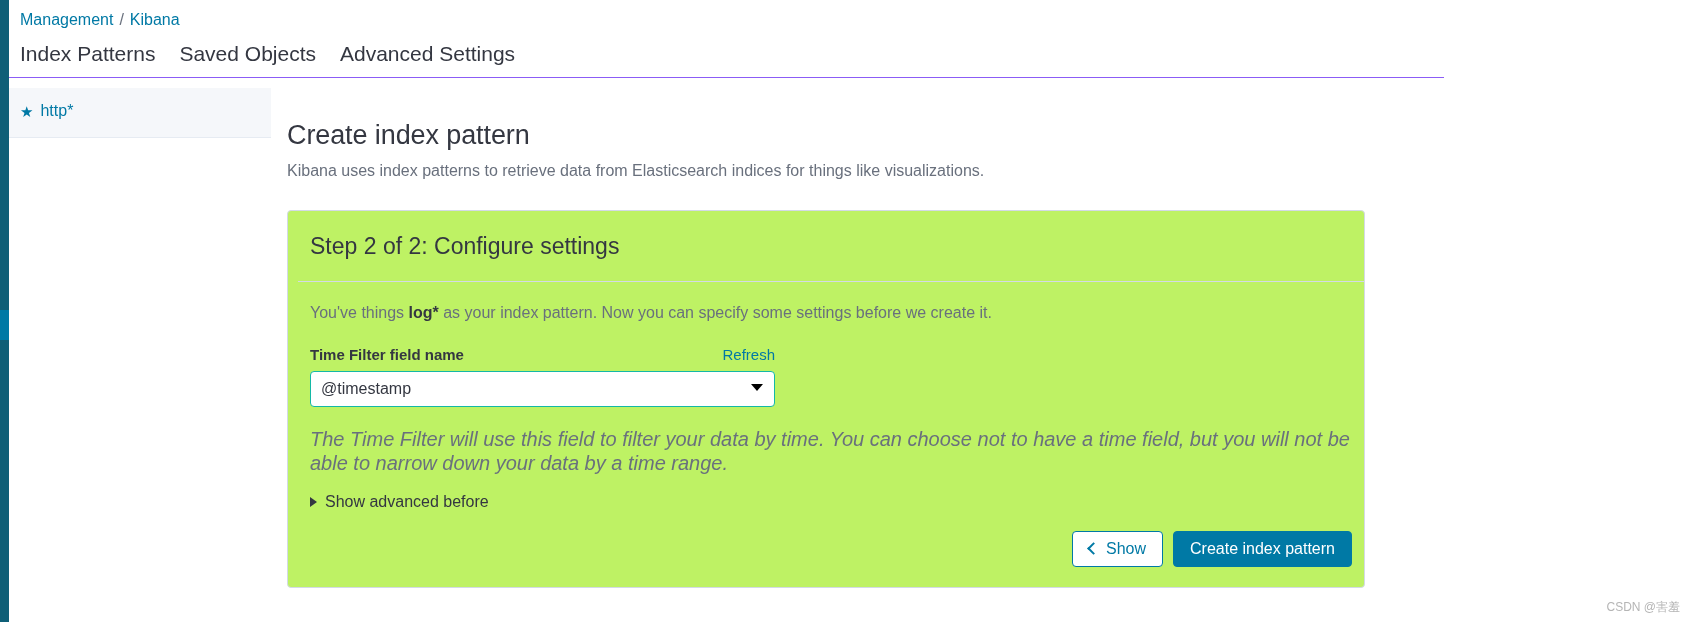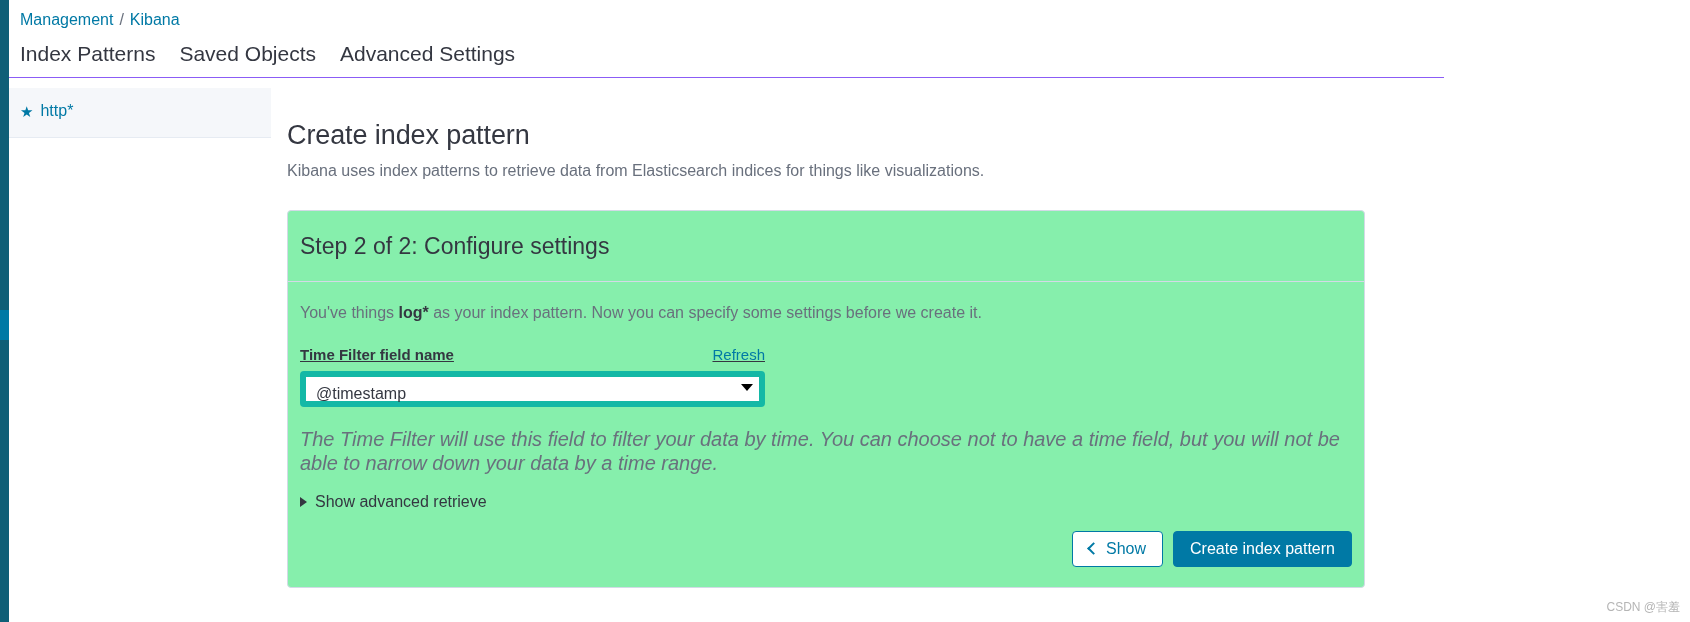--- a/index.html
+++ b/index.html
@@ -107,21 +107,22 @@
     font-size: 16px;
     line-height: 22px;
     color: #69707d;
     margin: 0 0 28px 0;
   }
 
   
   .panel {
     border: 1px solid #d3dae6;
     border-radius: 4px;
-    background: #86efac;
+    background: #bef264;
+    padding-left: 10px;
   }
   .panel-header {
     padding: 20px 20px 20px 12px;
     border-bottom: 1px solid #d3dae6;
   }
   .panel-header h2 {
     margin: 0;
     font-size: 23px;
     line-height: 30px;
     font-weight: 400;
@@ -136,21 +137,20 @@
     color: #69707d;
     margin: 0 0 22px 0;
   }
   .intro-text b { color: #343741; font-weight: 700; }
 
   .field-row {
     display: flex;
     align-items: flex-start;
     width: 465px;
     margin-bottom: 8px;
-    text-decoration: underline;
   }
   .field-label {
     font-size: 15px;
     font-weight: 700;
     color: #343741;
   }
   .refresh-link {
     margin-left: auto;
     font-size: 15px;
     color: #0079a5;
@@ -160,21 +160,21 @@
 
   .select-wrap {
     position: relative;
     width: 465px;
     height: 36px;
     margin-bottom: 20px;
   }
   .select-box {
     width: 465px;
     height: 36px;
-    border: 6px solid #14b8a6;
+    border: 1px solid #14b8a6;
     border-radius: 4px;
     background: #ffffff;
     font-size: 16px;
     color: #343741;
     padding: 0 30px 0 10px;
     line-height: 34px;
     cursor: pointer;
   }
   .select-caret {
     position: absolute;
@@ -310,21 +310,21 @@
 
       <div class="select-wrap">
         <div class="select-box">@timestamp</div>
         <span class="select-caret"></span>
       </div>
 
       <p class="help-text">The Time Filter will use this field to filter your data by time. You can choose not to have a time field, but you will not be able to narrow down your data by a time range.</p>
 
       <div class="advanced-toggle">
         <span class="tri-right"></span>
-        <span>Show advanced retrieve</span>
+        <span>Show advanced before</span>
       </div>
 
       <div class="actions">
         <button class="btn btn-back">
           <span class="chev-left"></span>
           <span>Show</span>
         </button>
         <button class="btn btn-create">Create index pattern</button>
       </div>
     </div>

